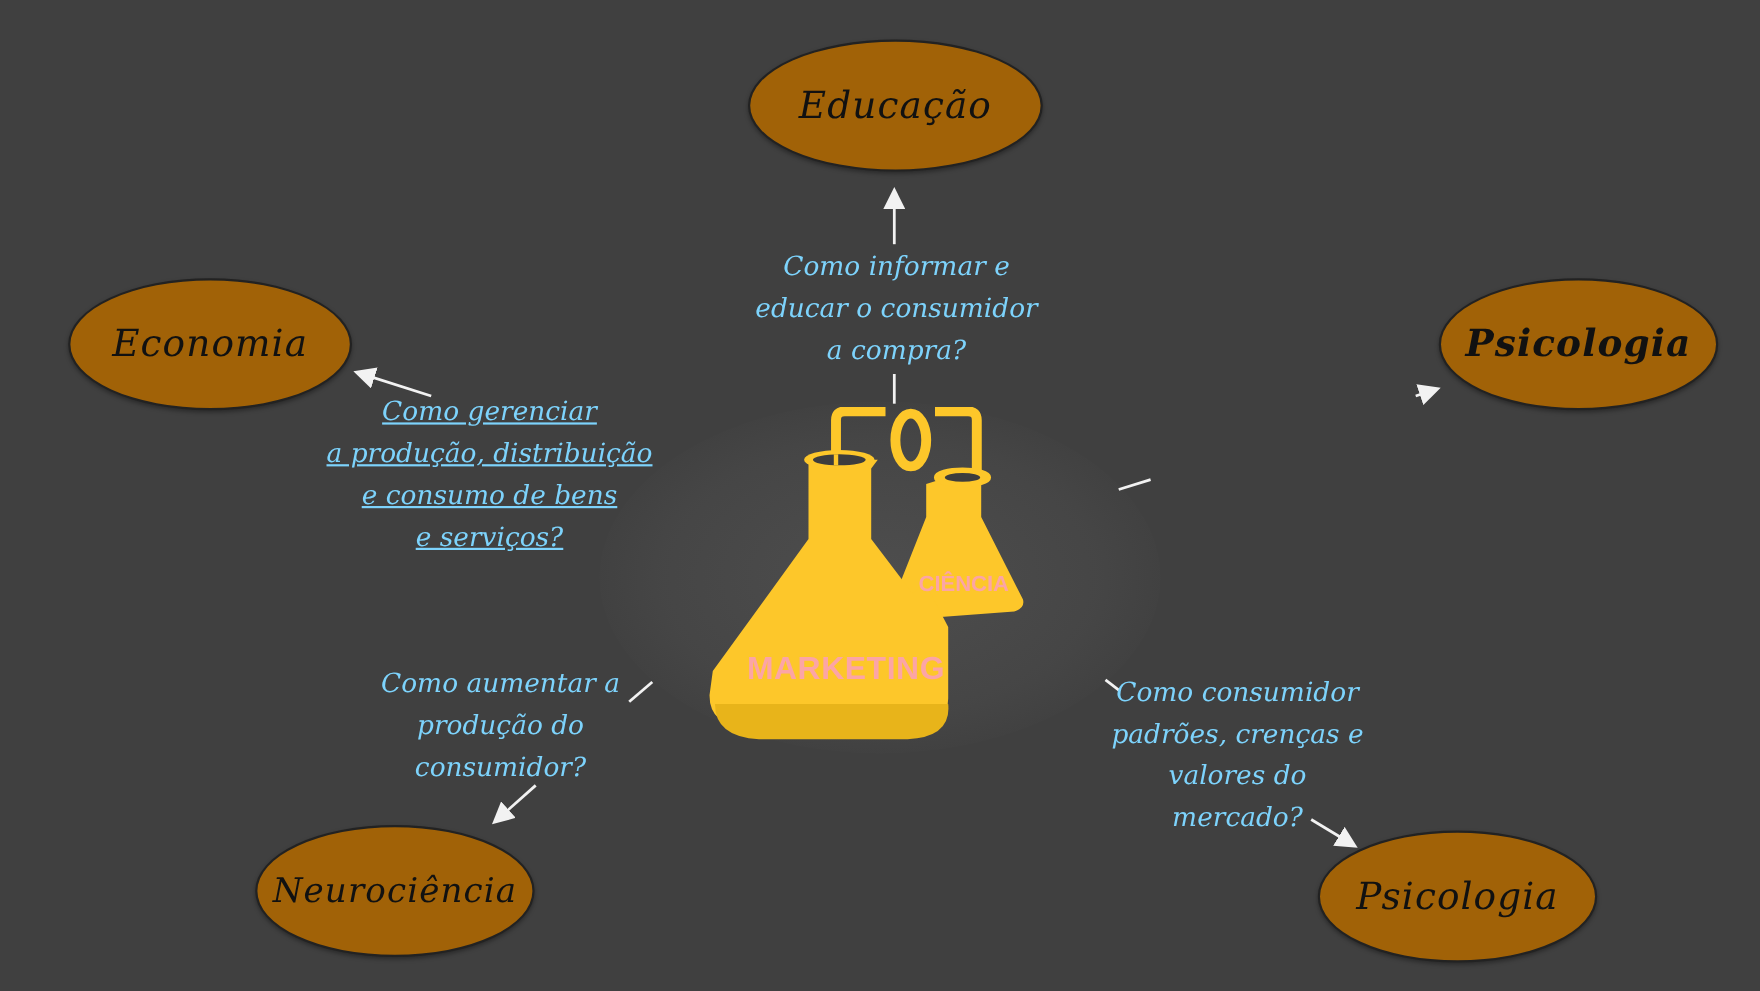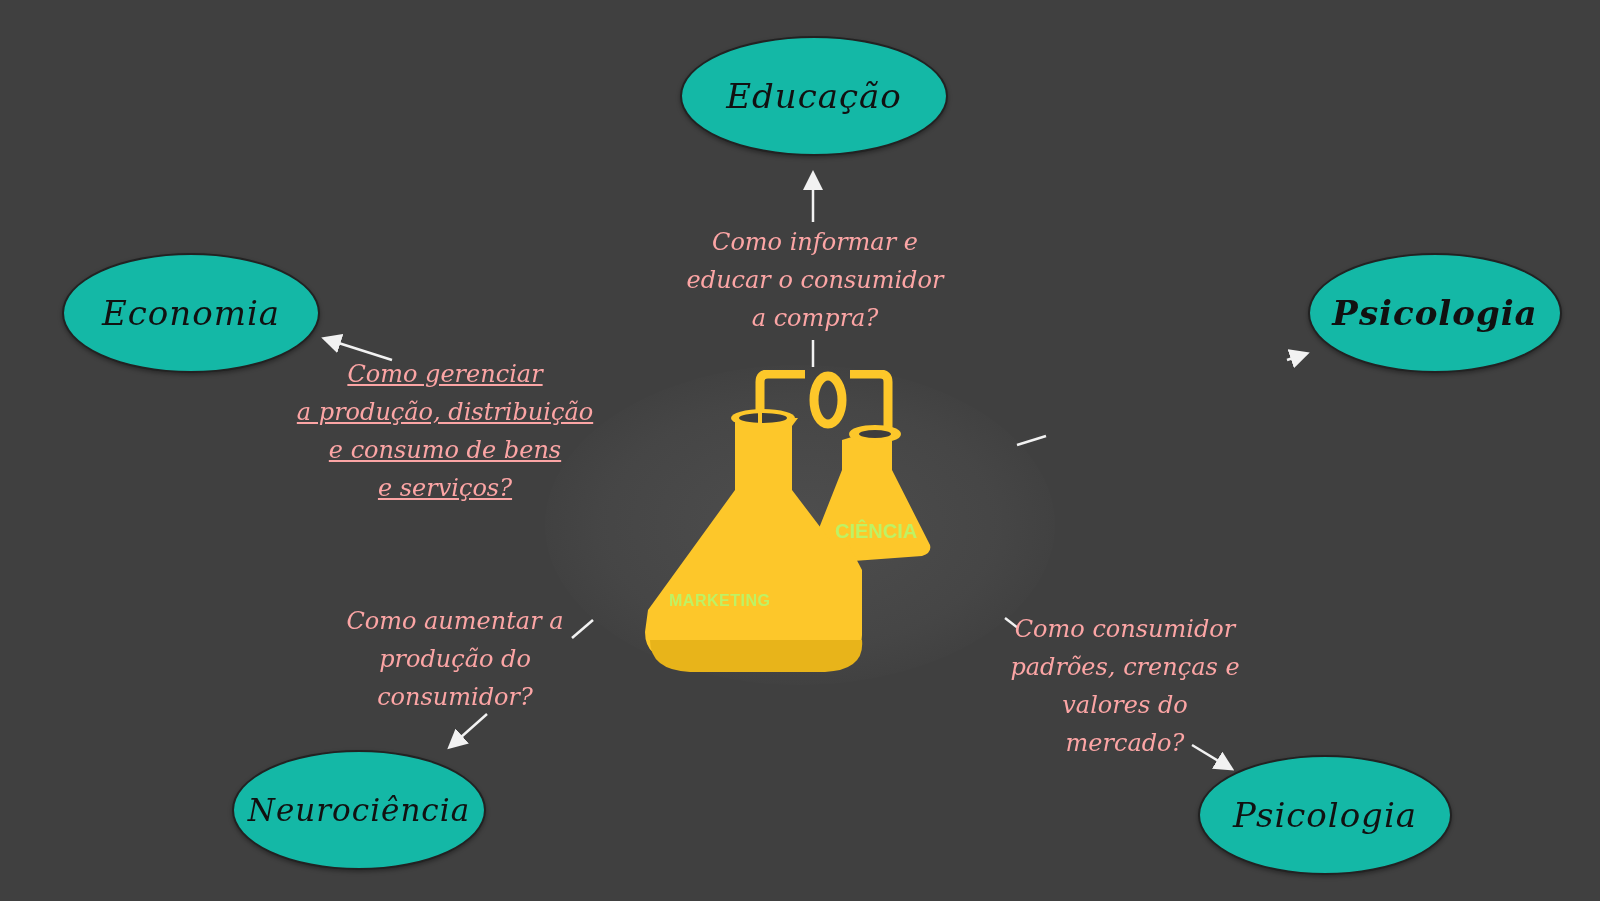--- a/index.html
+++ b/index.html
@@ -21,41 +21,41 @@
       position: absolute;
       left: 545px;
       top: 365px;
       width: 510px;
       height: 320px;
       border-radius: 50%;
       background: radial-gradient(ellipse at center, rgba(80,80,80,0.85) 0%, rgba(72,72,72,0.7) 55%, rgba(64,64,64,0) 75%);
     }
     .node {
       position: absolute;
-      background: #14b8a6;
+      background: #a16207;
       border: 2px solid #222;
       border-radius: 50%;
       box-sizing: border-box;
       display: flex;
       align-items: center;
       justify-content: center;
       box-shadow: 0 2px 4px rgba(0,0,0,0.35);
       cursor: pointer;
     }
     .node-label {
       font-family: "DejaVu Serif", serif;
       font-style: italic;
       color: #111;
       font-size: 34px;
       letter-spacing: 1px;
       white-space: nowrap;
     }
     .question {
       position: absolute;
-      color: #fca5a5;
+      color: #7dd3fc;
       font-family: "DejaVu Serif", serif;
       font-style: italic;
       font-size: 24px;
       line-height: 38px;
       text-align: center;
       white-space: pre-line;
     }
     svg.arrows {
       position: absolute;
       left: 0;
@@ -68,27 +68,27 @@
       position: absolute;
       left: 640px;
       top: 370px;
       width: 300px;
       height: 310px;
     }
     .flask-text {
       position: absolute;
       font-family: "Liberation Sans", sans-serif;
       font-weight: bold;
-      color: #bef264;
+      color: #fca5a5;
       white-space: nowrap;
     }
     .flask-marketing {
-      left: 29px;
+      left: 39px;
       top: 222px;
-      font-size: 16px;
+      font-size: 29px;
       letter-spacing: 0.5px;
     }
     .flask-ciencia {
       left: 195px;
       top: 150px;
       font-size: 20px;
     }
   </style>
 </head>
 <body>

